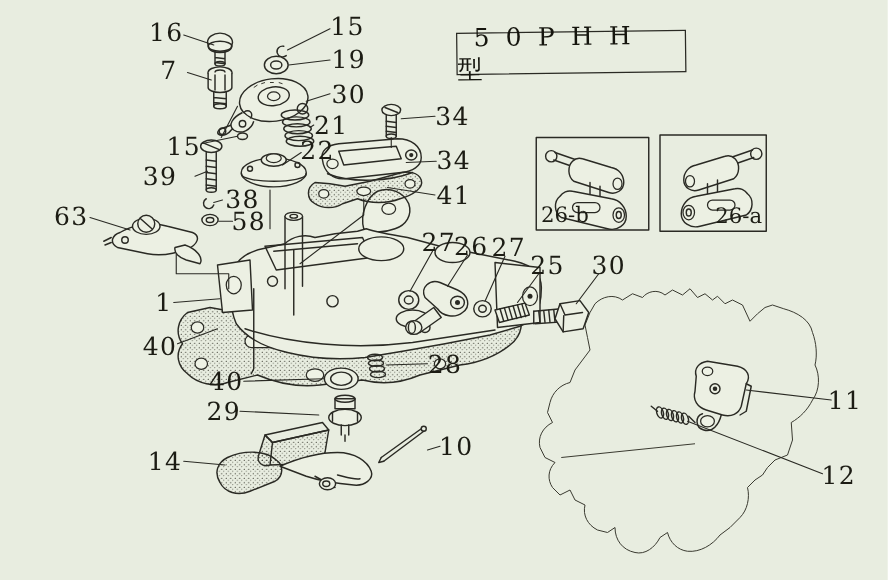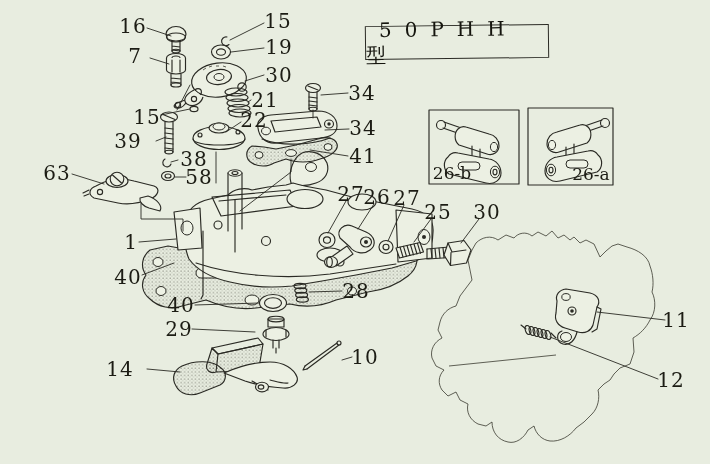--- a/index.html
+++ b/index.html
@@ -400,19 +400,19 @@
 <div class="lbl" style="left:377px;top:197px">26</div>
 <div class="lbl" style="left:407px;top:198px">27</div>
 <div class="lbl" style="left:438px;top:212px">25</div>
 <div class="lbl" style="left:487px;top:212px">30</div>
 <div class="lbl" style="left:131px;top:242px">1</div>
 <div class="lbl" style="left:128px;top:277px">40</div>
 <div class="lbl" style="left:181px;top:305px">40</div>
 <div class="lbl" style="left:356px;top:291px">28</div>
 <div class="lbl" style="left:179px;top:329px">29</div>
 <div class="lbl" style="left:365px;top:357px">10</div>
-<div class="lbl" style="left:120px;top:369px">14</div>
+<div class="lbl" style="left:132px;top:369px">14</div>
 <div class="lbl" style="left:676px;top:320px">11</div>
 <div class="lbl" style="left:671px;top:380px">12</div>
 <div class="lbl-inset" style="left:452px;top:173px">26-b</div>
 <div class="lbl-inset" style="left:591px;top:174px">26-a</div>
 
 </div>
 
 </body></html>

